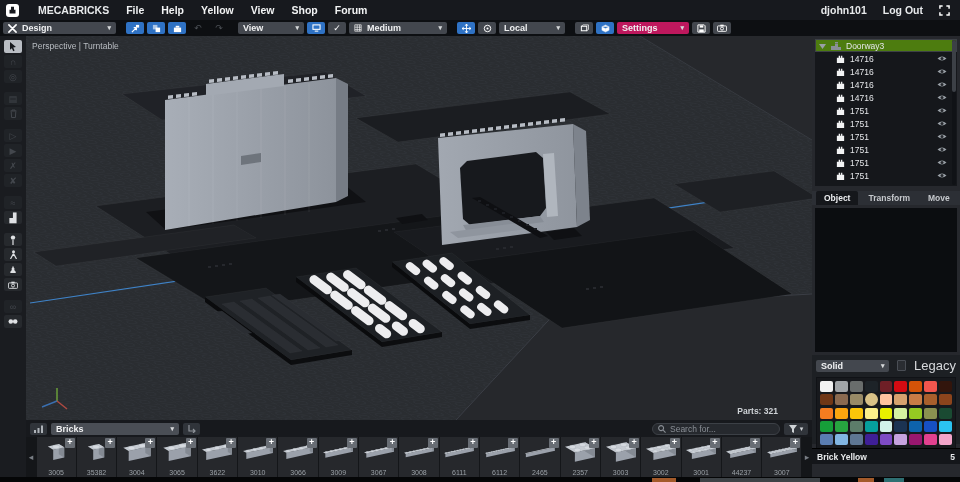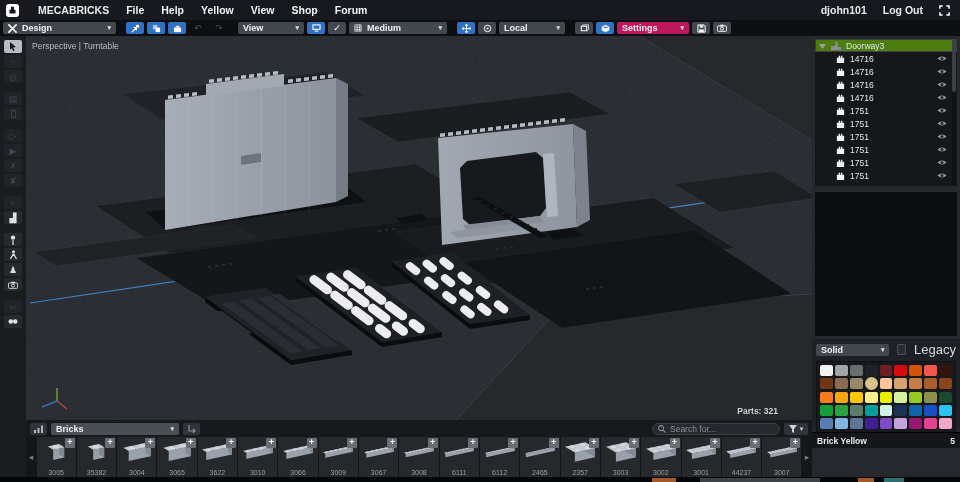--- a/index.html
+++ b/index.html
@@ -610,20 +610,25 @@
               </svg>
             </span>
           </div>
         </div>
       <div id="graph-scroll">
           <div class="thumb"></div>
         </div>
     </div>
   </div>
 
+  <div class="tabrow" style="margin-top:2px">
+    <span class="tab active">Object</span>
+    <span class="tab">Transform</span>
+    <span class="tab">Move</span>
+  </div>
   <div style="background:#26282d;">
     <div id="props-body"></div>
   </div>
 
   <div class="panelbody" id="mat-body" style="background:#1d2024;height:86px;">
     <div id="solid-row">
       <div class="dd" id="solid-dd">
         <span>Solid</span>
         <span class="caret">▾</span>
       </div>

